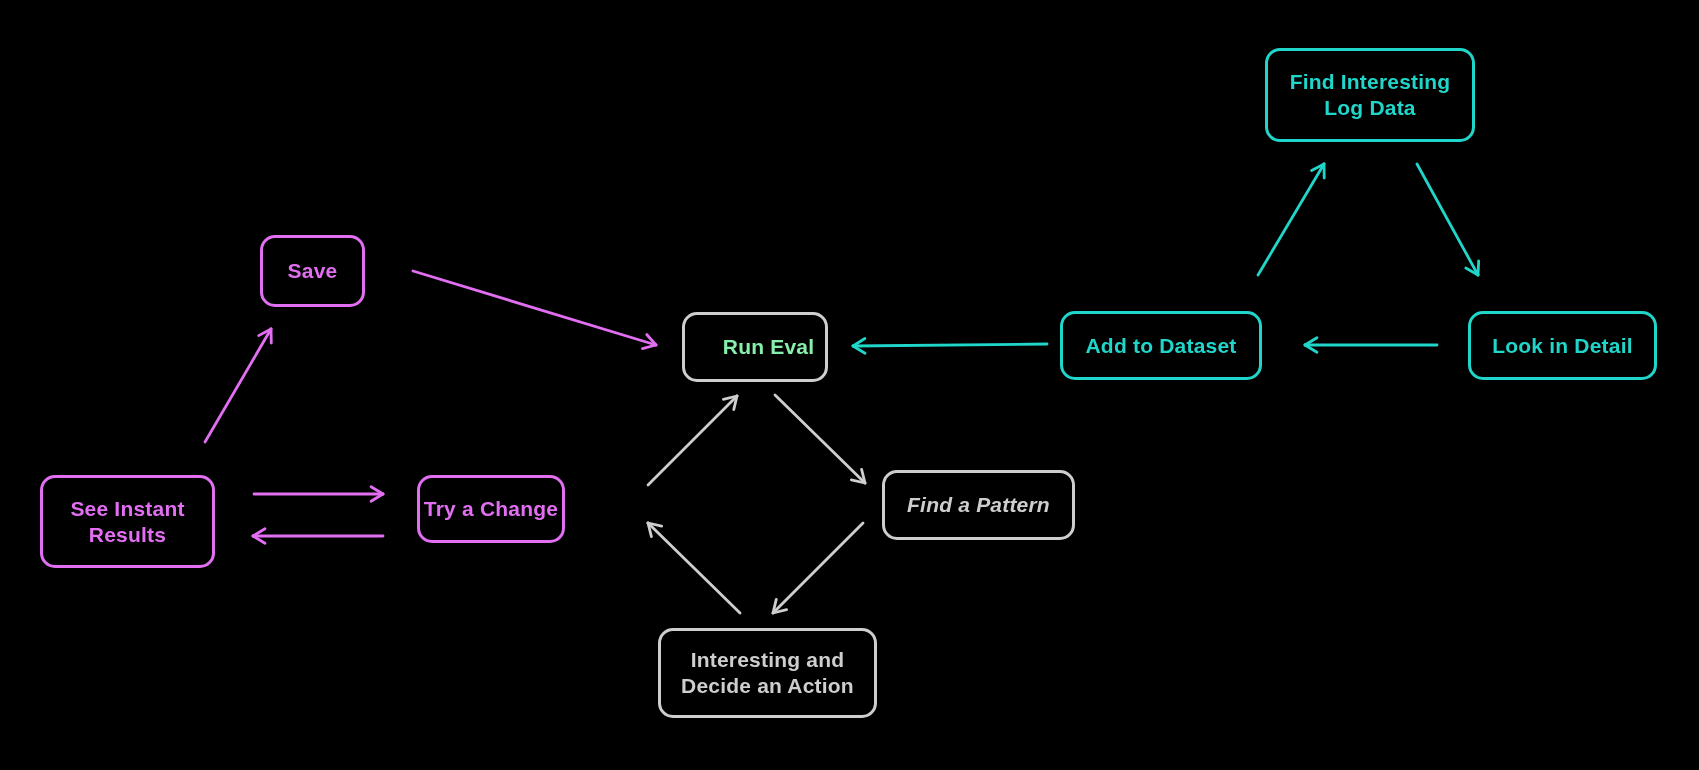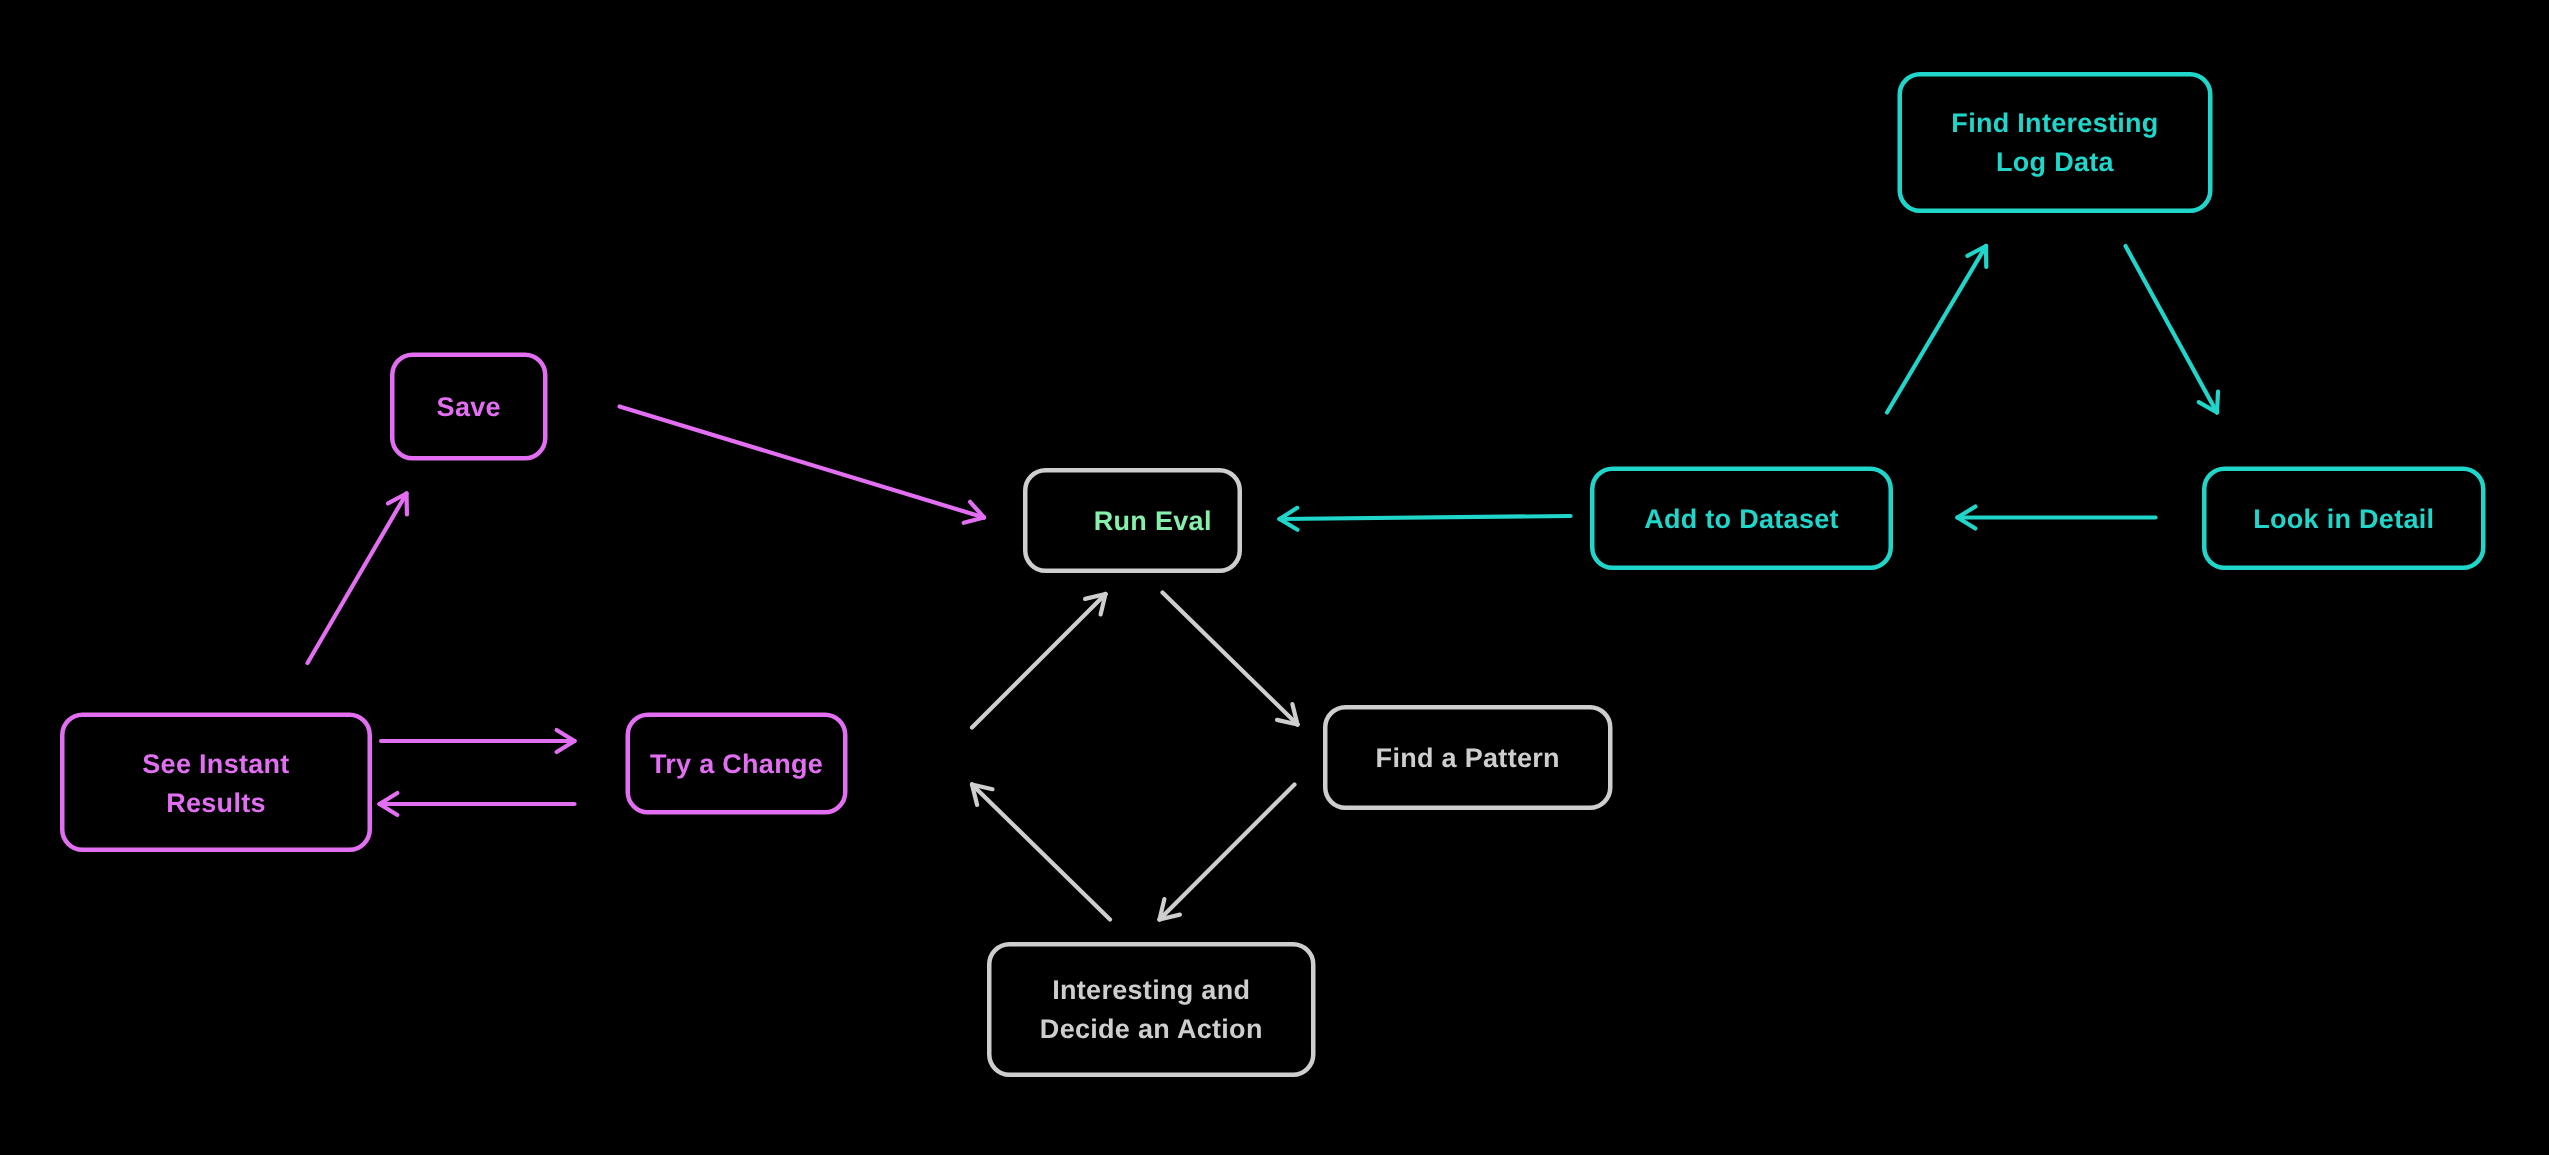--- a/index.html
+++ b/index.html
@@ -27,21 +27,21 @@
     border-style: solid;
     border-width: 3.5px;
     border-radius: 15px;
     display: flex;
     align-items: center;
     justify-content: center;
     text-align: center;
     background: transparent;
   }
   .node-label {
-    font-size: 18px;
+    font-size: 21px;
     font-weight: bold;
     line-height: 26px;
     letter-spacing: 0.2px;
     white-space: pre-line;
   }
 </style>
 </head>
 <body>
 
 <div class="canvas">
@@ -104,31 +104,31 @@
       <g stroke="#20d6ca" stroke-width="2.8" stroke-linecap="round" fill="none">
         <line x1="1417" y1="164" x2="1478" y2="275"></line>
         <line x1="1478" y1="275" x2="1465.8387164806438" y2="268.06435416404236"></line>
         <line x1="1478" y1="275" x2="1478.664787579848" y2="261.0157925689841"></line>
       </g>
     </svg>
   <div id="node-layer">
       <div class="node" style="left: 260px; top: 235px; width: 105px; height: 72px; border-color: rgb(226, 110, 242);">
         <span class="node-label" style="color: rgb(226, 110, 242);">Save</span>
       </div>
-      <div class="node" style="left: 40px; top: 475px; width: 208px; height: 93px; border-color: rgb(226, 110, 242);">
+      <div class="node" style="left: 40px; top: 475px; width: 175px; height: 93px; border-color: rgb(226, 110, 242);">
         <span class="node-label" style="color: rgb(226, 110, 242);">See Instant
 Results</span>
       </div>
       <div class="node" style="left: 417px; top: 475px; width: 148px; height: 68px; border-color: rgb(226, 110, 242);">
         <span class="node-label" style="color: rgb(226, 110, 242);">Try a Change</span>
       </div>
       <div class="node" style="left: 682px; top: 312px; width: 146px; height: 70px; border-color: rgb(206, 206, 206);">
         <span class="node-label" style="color: #86efac; padding-left: 27px;">Run Eval</span>
       </div>
-      <div class="node" style="left: 882px; top: 470px; width: 193px; height: 70px; border-color: rgb(206, 206, 206);">
+      <div class="node" style="left: 882px; top: 470px; width: 193px; height: 70px; border-color: rgb(206, 206, 206); font-style: italic;">
         <span class="node-label" style="color: rgb(206, 206, 206);">Find a Pattern</span>
       </div>
       <div class="node" style="left: 658px; top: 628px; width: 219px; height: 90px; border-color: rgb(206, 206, 206);">
         <span class="node-label" style="color: rgb(206, 206, 206);">Interesting and
 Decide an Action</span>
       </div>
       <div class="node" style="left: 1060px; top: 311px; width: 202px; height: 69px; border-color: rgb(32, 214, 202); text-decoration: underline;">
         <span class="node-label" style="color: rgb(32, 214, 202);">Add to Dataset</span>
       </div>
       <div class="node" style="left: 1265px; top: 48px; width: 210px; height: 94px; border-color: rgb(32, 214, 202);">

